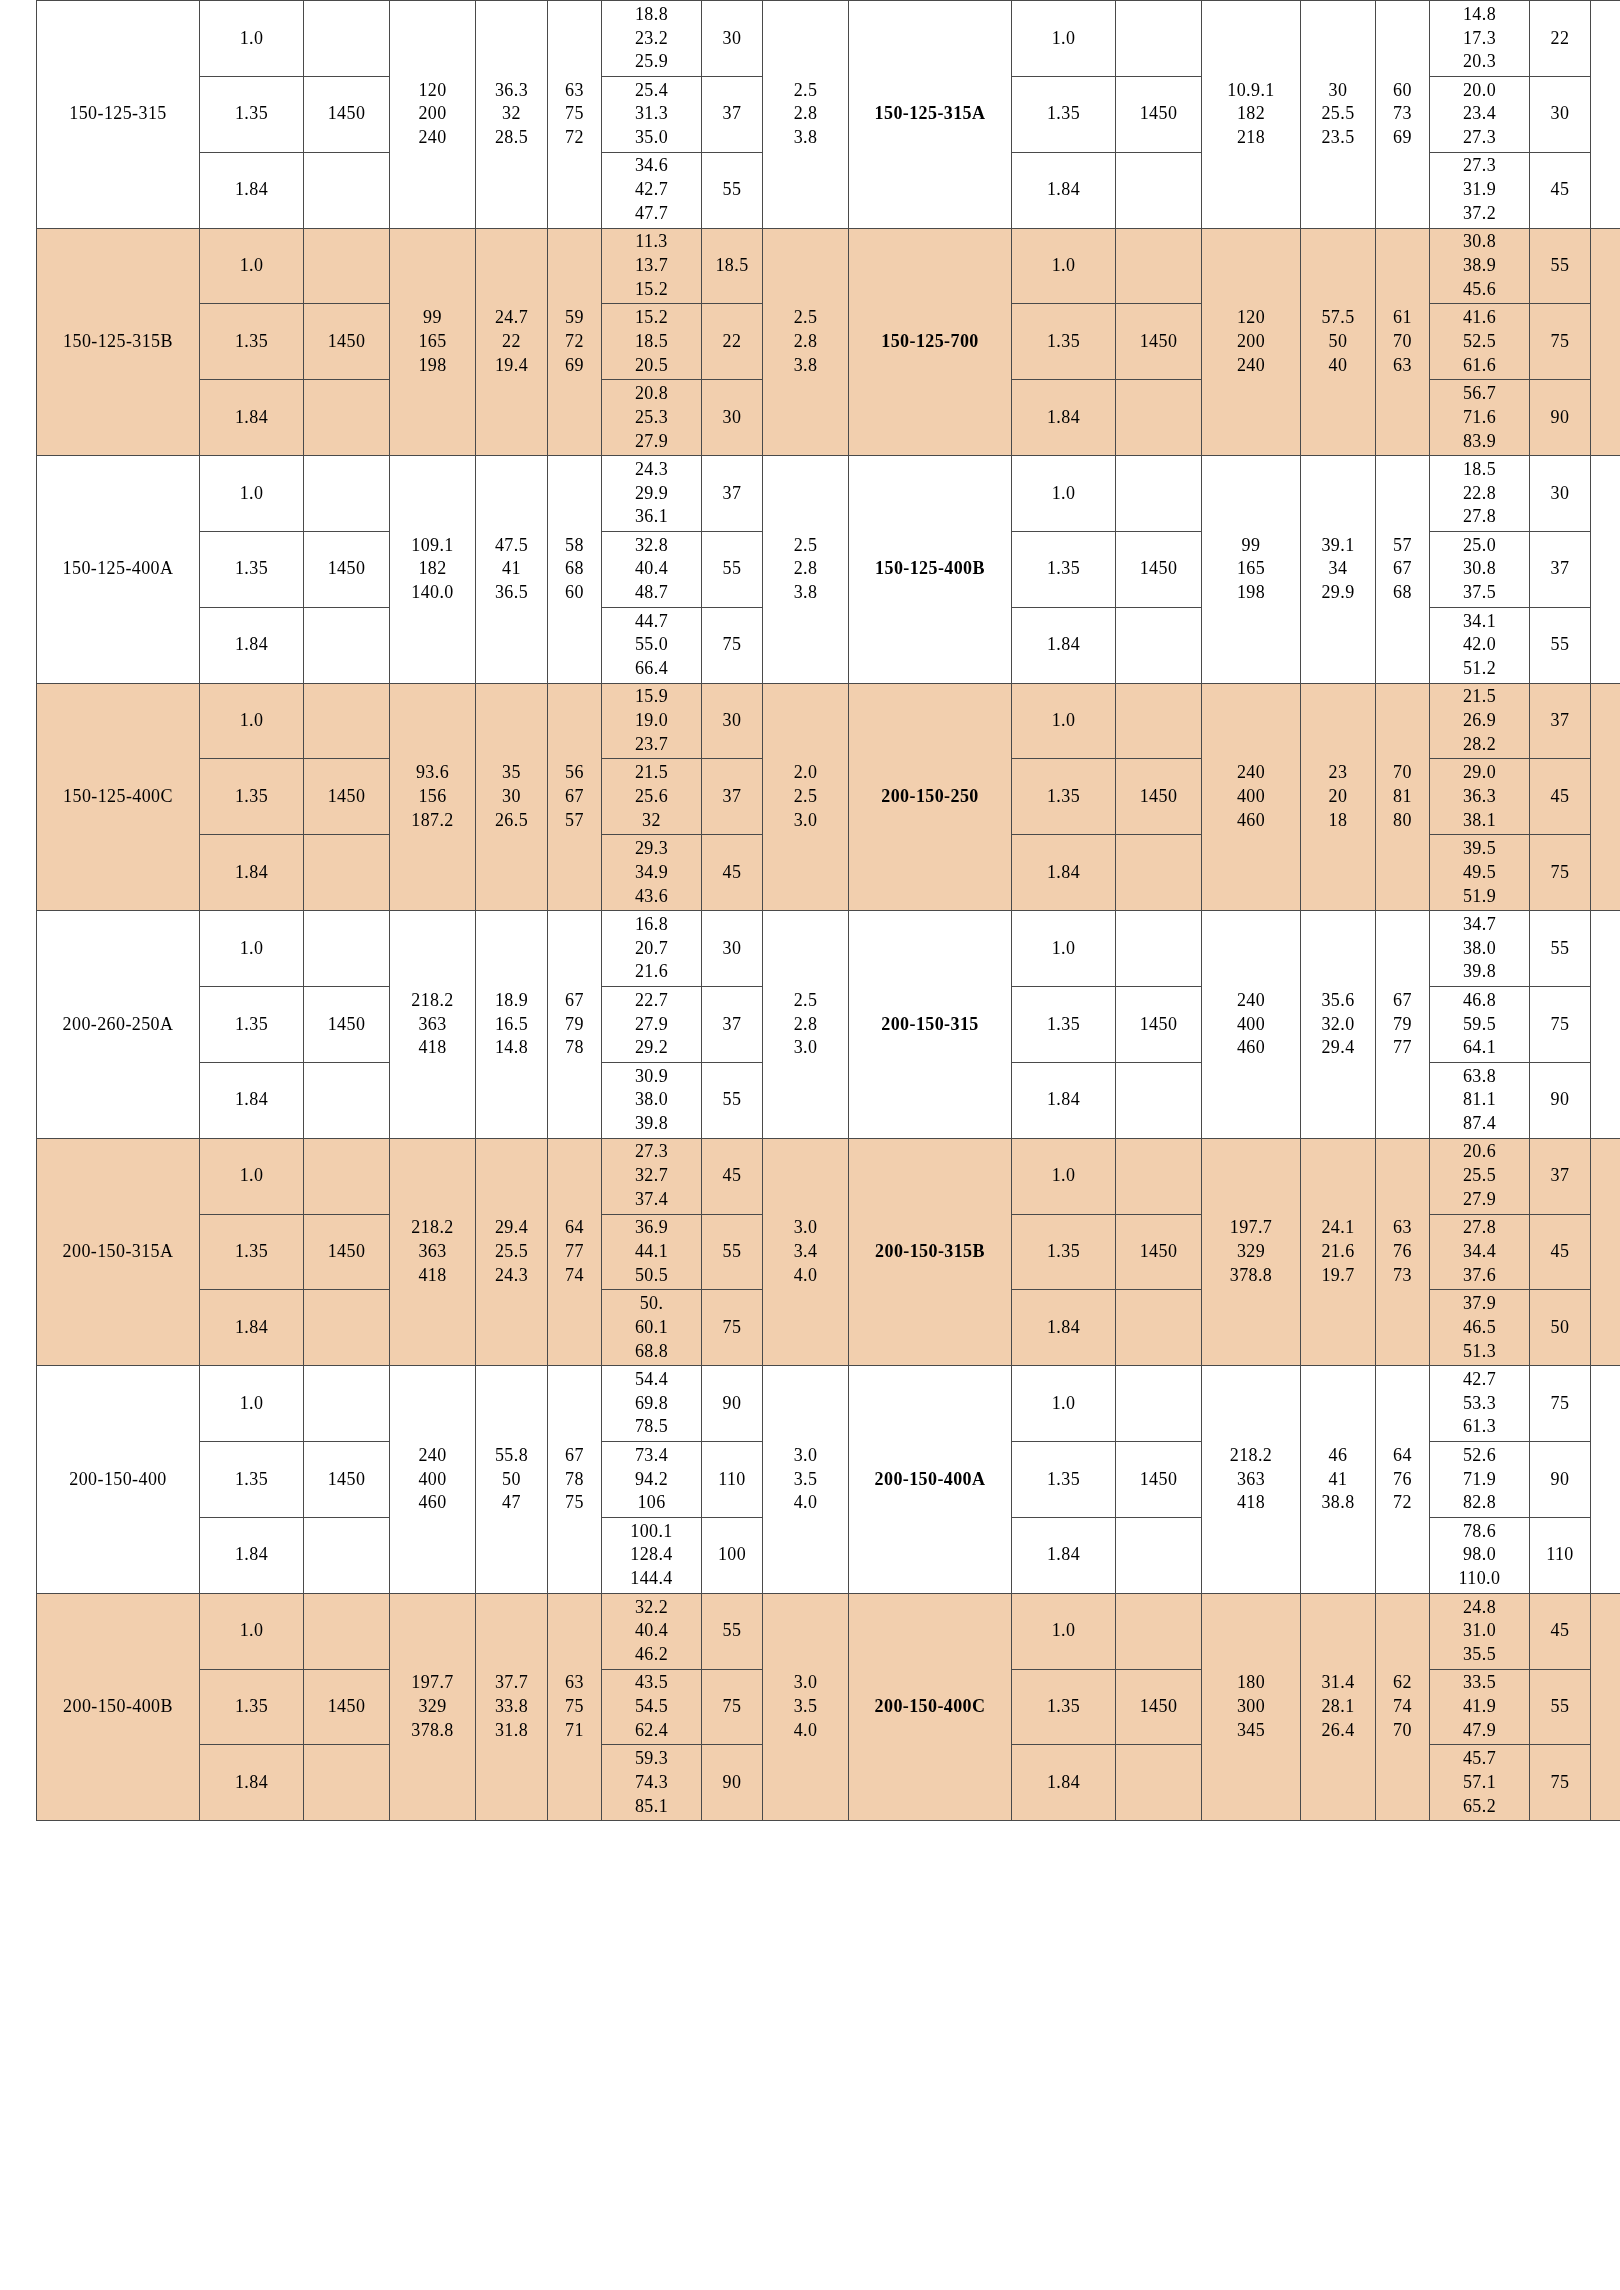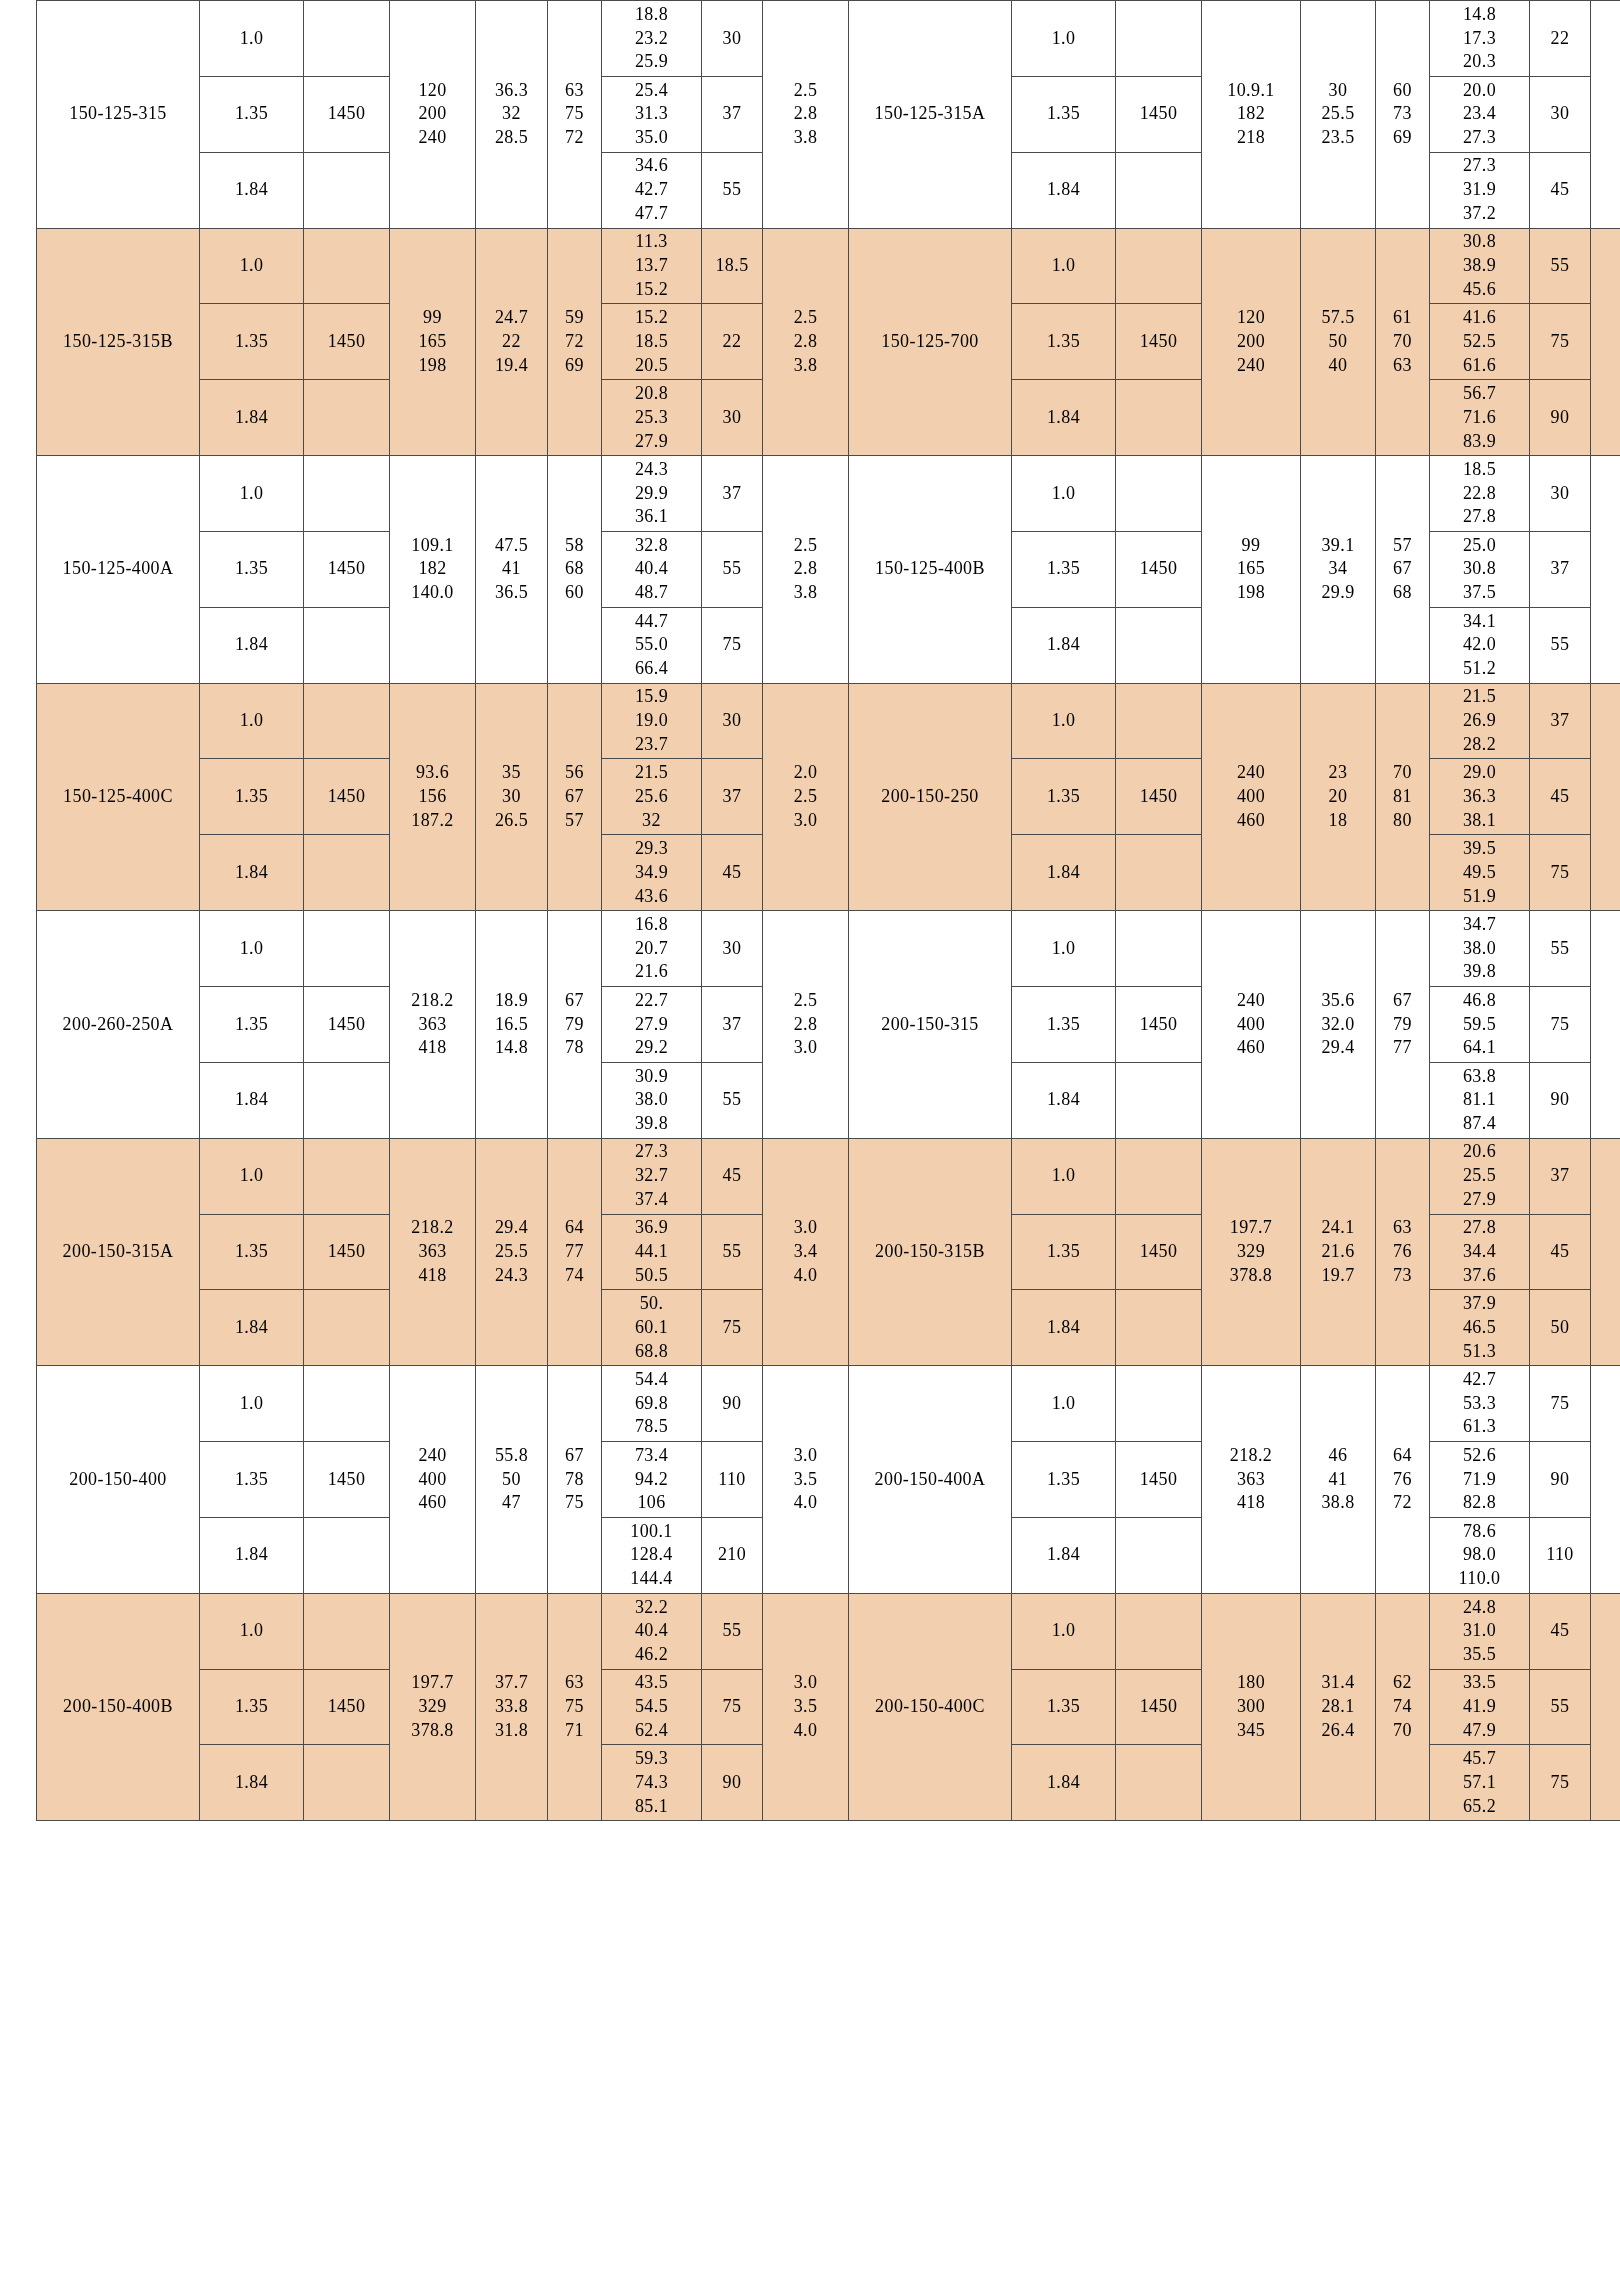--- a/index.html
+++ b/index.html
@@ -37,20 +37,21 @@
     padding: 1.8px 0.9px;
     letter-spacing: 0.4px;
     white-space: pre-line;
   }
   td.model {
     font-size: 19px;
     letter-spacing: 0.9px;
   }
   td.sep {
     border-left: 2.7px solid #3a3a3a;
+    font-weight: bold;
   }
   tr.shade td {
     background: #f2cfae;
   }
   tr.plain td {
     background: #ffffff;
   }
   
   col.c-model   { width: 163px; }
   col.c-ratio   { width: 104px; }
@@ -558,21 +559,21 @@
 71.9
 82.8</td>
           <td>90</td>
         </tr>
         <tr class="plain">
           <td>1.84</td>
           <td></td>
           <td>100.1
 128.4
 144.4</td>
-          <td>210</td>
+          <td>100</td>
           <td>1.84</td>
           <td></td>
           <td>78.6
 98.0
 110.0</td>
           <td>110</td>
         </tr>
         <tr class="shade">
           <td rowspan="3" class="model">200-150-400B</td>
           <td>1.0</td>

